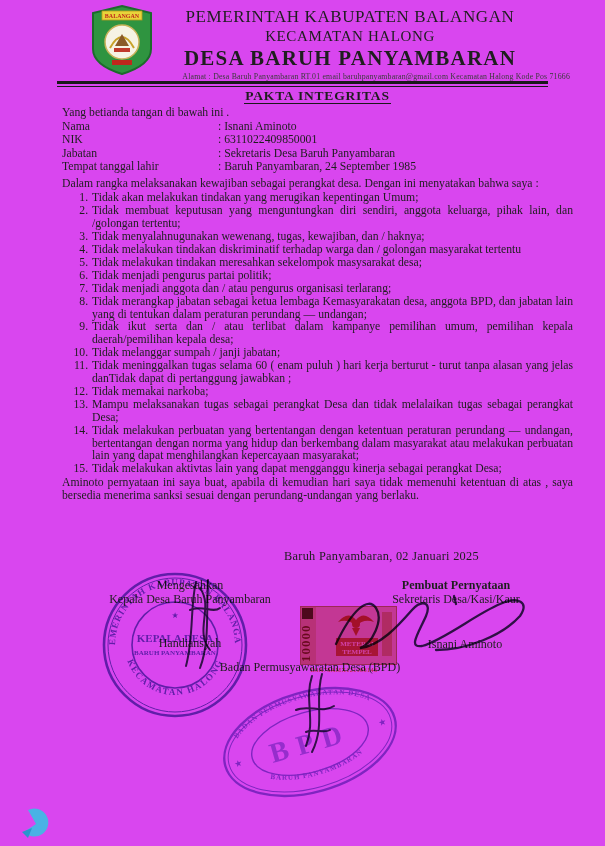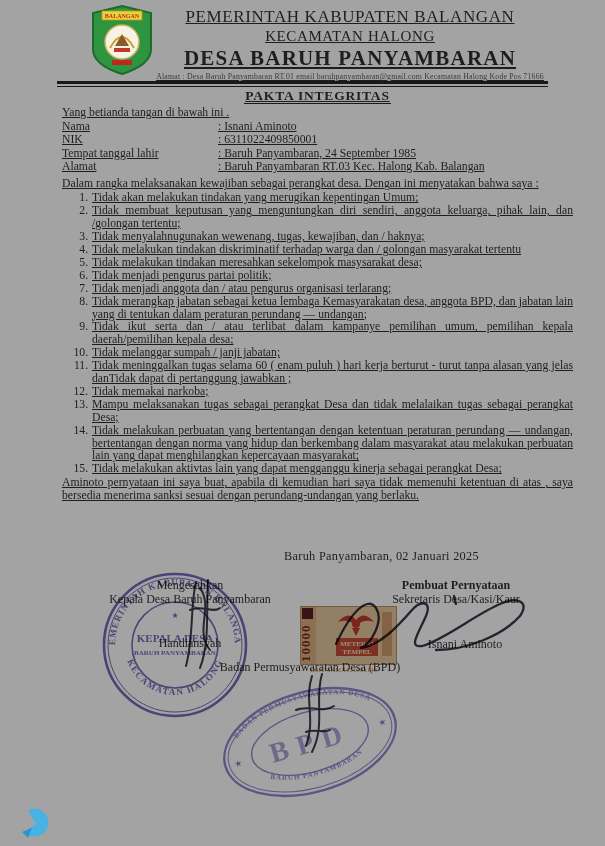--- a/index.html
+++ b/index.html
@@ -1,25 +1,25 @@
 <!DOCTYPE html>
 <html><head>
 <meta charset="utf-8">
 <style>
   html,body{margin:0;padding:0;background:#e8e8e8;}
-  .page{position:relative;width:605px;height:846px;background:#a3a3a3;overflow:hidden;
-        font-family:"Liberation Serif", serif;color:#1e1e1e;text-decoration:underline;}
+  .page{position:relative;width:605px;height:846px;background:#d946ef;overflow:hidden;
+        font-family:"Liberation Serif", serif;color:#1e1e1e;}
   
   .letterhead{position:relative;padding-top:6px;height:72px;}
   .logo{position:absolute;left:88px;top:4px;width:68px;height:72px;}
   .head-text{margin-left:130px;width:440px;text-align:center;}
   .head-gov{font-size:17px;letter-spacing:.6px;line-height:21px;}
   .head-dist{font-size:15px;letter-spacing:.6px;line-height:19px;}
   .head-village{font-size:21px;font-weight:bold;letter-spacing:1.2px;line-height:24px;}
-  .head-addr{font-size:7.8px;color:#3a3a3a;margin-top:2px;letter-spacing:.2px;}
+  .head-addr{font-size:7.8px;color:#3a3a3a;margin-top:2px;letter-spacing:.2px;text-align:right;}
   .rule{margin:3px 57px 0 57px;border-top:3.5px solid #191919;border-bottom:1.3px solid #191919;height:2px;}
   
   .body-text{margin:3px 32px 0 62px;font-size:11.7px;line-height:12.9px;}
   .doc-title{text-align:center;margin:1px 0 3px 0;}
   .doc-title span{font-weight:bold;font-size:13.5px;letter-spacing:.8px;
                   border-bottom:1.6px solid #191919;padding:0 1px 0 1px;}
   .fields{width:100%;border-collapse:collapse;}
   .fields td{padding:0;vertical-align:top;font-size:11.7px;line-height:13.4px;}
   .fields td.lbl{width:156px;}
   .para{text-align:justify;margin:5px 0 0 0;}
@@ -71,26 +71,26 @@
       <tbody>
           <tr>
             <td class="lbl">Nama</td>
             <td>: Isnani Aminoto</td>
           </tr>
       <tr>
             <td class="lbl">NIK</td>
             <td>: 6311022409850001</td>
           </tr>
       <tr>
+            <td class="lbl">Jabatan</td>
+            <td>: Sekretaris Desa Baruh Panyambaran</td>
+          </tr>
+      <tr>
             <td class="lbl">Tempat tanggal lahir</td>
             <td>: Baruh Panyambaran, 24 September 1985</td>
-          </tr>
-      <tr>
-            <td class="lbl">Alamat</td>
-            <td>: Baruh Panyambaran RT.03 Kec. Halong Kab. Balangan</td>
           </tr>
     </tbody>
       </table>
 
     <div class="para">Dalam rangka melaksanakan kewajiban sebagai perangkat desa. Dengan ini menyatakan bahwa saya :</div>
 
     <ol class="items">
       <li>Tidak akan melakukan tindakan yang merugikan kepentingan Umum;</li>
       <li>Tidak membuat keputusan yang menguntungkan diri sendiri, anggota keluarga, pihak lain, dan /golongan tertentu;</li>
       <li>Tidak menyalahnugunakan wewenang, tugas, kewajiban, dan / haknya;</li>

